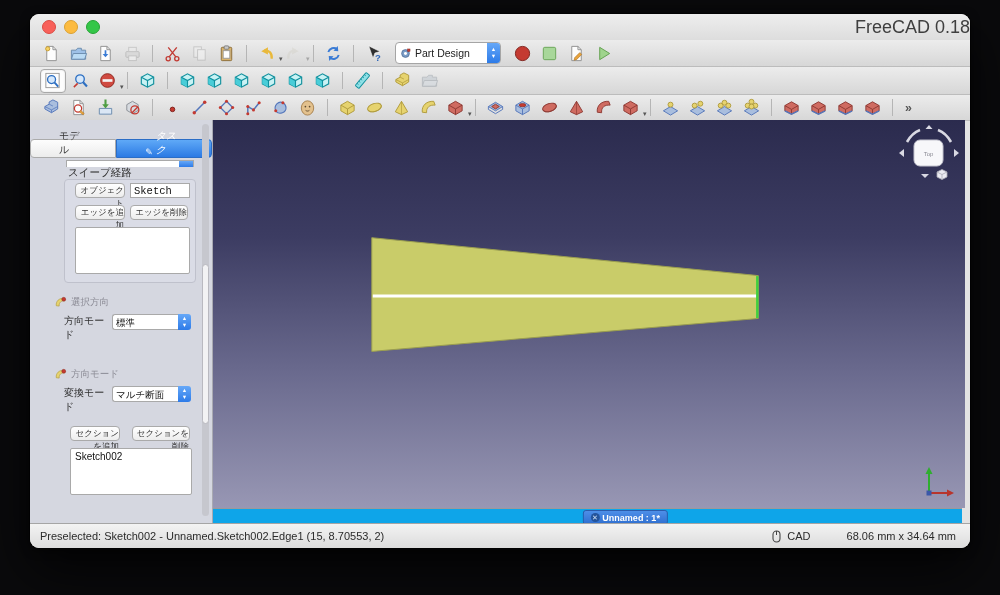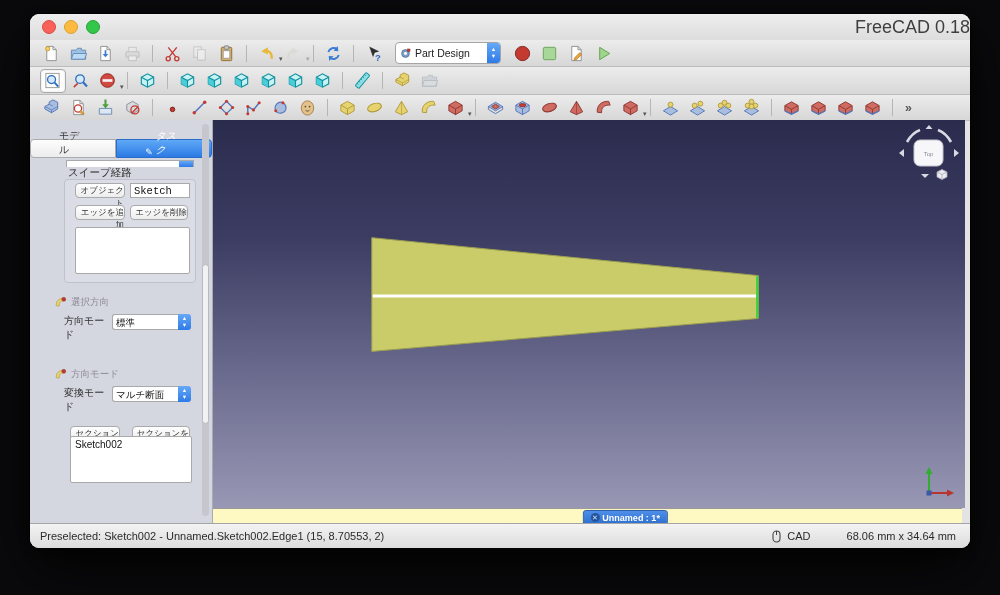--- a/index.html
+++ b/index.html
@@ -70,21 +70,21 @@
   .combo .step{width:13px;background:linear-gradient(#66a8f8,#2d7be8);border-radius:0 3px 3px 0;color:#fff;
                font-size:5.5px;display:flex;flex-direction:column;align-items:center;justify-content:center;line-height:1.2}
   .pscroll{position:absolute;right:3px;top:4px;bottom:8px;width:7px;background:#c6c7ce;border-radius:4px}
   .pthumb{position:absolute;left:0;width:7px;top:140px;height:160px;background:#f2f2f4;border:1px solid #b9b9c0;border-radius:4px;box-sizing:border-box}
   
   .vpcol{flex:1;display:flex;flex-direction:column;min-width:0}
   .viewport{flex:1;margin-right:5px;position:relative;background:linear-gradient(#2b2b4e,#3c3c62 30%,#6a6a8e 65%,#9897b4);overflow:hidden}
   .viewport svg.scene{position:absolute;inset:0;width:100%;height:100%}
   .navcube{position:absolute;top:5px;right:6px;width:60px;height:58px}
   .axiscross{position:absolute;right:10px;bottom:8px;width:34px;height:36px}
-  .tabstrip{height:15px;background:#fef9c3;border-top:1px solid #9a9a9a;position:relative;margin-right:8px}
+  .tabstrip{height:15px;background:#0ea5e9;border-top:1px solid #9a9a9a;position:relative;margin-right:8px}
   .doctab{position:absolute;top:1px;left:50%;transform:translateX(-6%);height:13px;display:flex;align-items:center;gap:3px;
           background:linear-gradient(#4e8fe8,#2f6fd0);border:1px solid #2a5cab;border-radius:3px;padding:0 7px;color:#fff;font-size:9px;font-weight:bold}
   .doctab .cls{width:9px;height:9px;border-radius:50%;background:#24549c;color:#cfe0f5;font-size:7px;line-height:9px;text-align:center;font-weight:normal}
   
   .statusbar{position:absolute;left:0;right:0;bottom:0;height:24px;background:linear-gradient(#f3f3f3,#dcdcdc);
              border-top:1px solid #a5a5a5;display:flex;align-items:center;font-size:11px;color:#2b2b2b}
   .statusbar .msg{margin-left:10px;flex:1}
   .statusbar .right{display:flex;align-items:center;gap:6px;margin-right:14px}
   .statusbar .dims{margin-left:30px}
 </style>
@@ -588,21 +588,21 @@
       <div class="crow" style="left:34px;top:266px">
         <span class="clab">変換モード</span>
         <span class="combo">
           <span class="val">マルチ断面</span>
           <span class="step">▲<br>▼</span>
         </span>
       </div>
 
       <button class="pbtn" style="left:40px;top:306px;width:50px">セクションを追加</button>
       <button class="pbtn" style="left:102px;top:306px;width:58px">セクションを削除</button>
-      <div class="plist" style="left:40px;top:316px;width:120px;height:45px">
+      <div class="plist" style="left:40px;top:328px;width:120px;height:45px">
           <div class="lb-item">Sketch002</div>
         </div>
 
       <div class="pscroll">
         <span class="pthumb"></span>
       </div>
     </div>
 
     <div class="vpcol">
       <div class="viewport">

